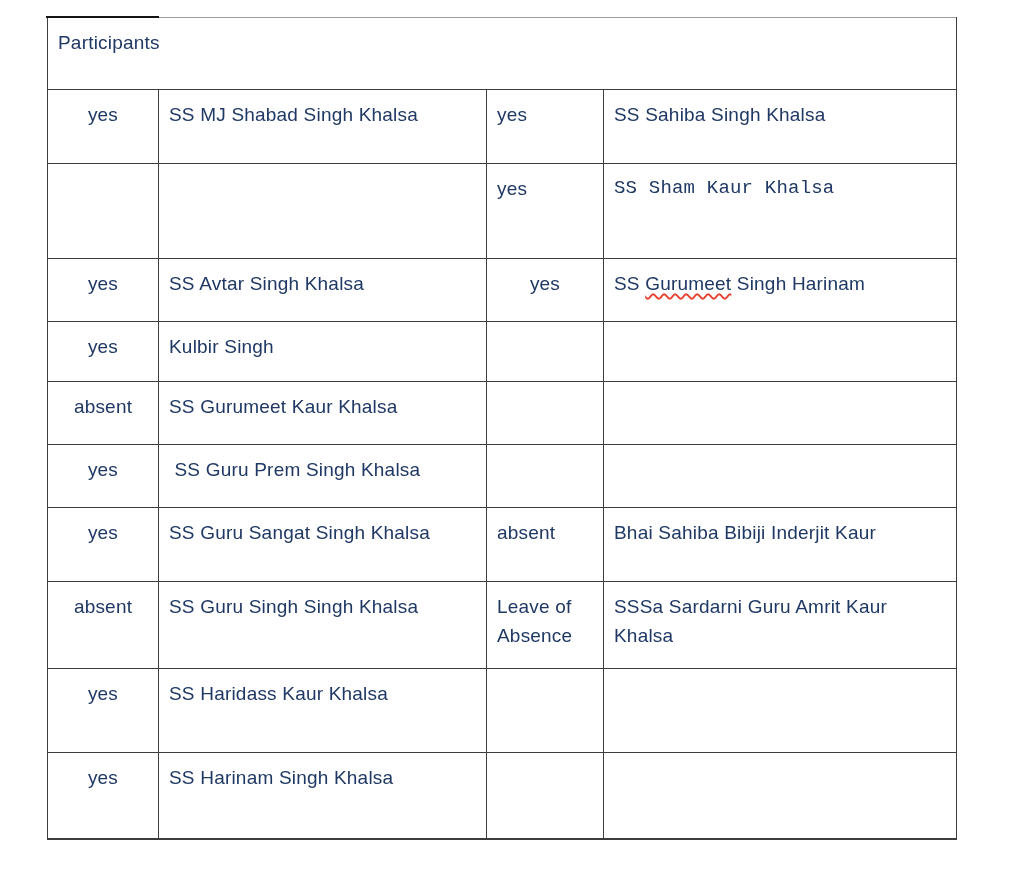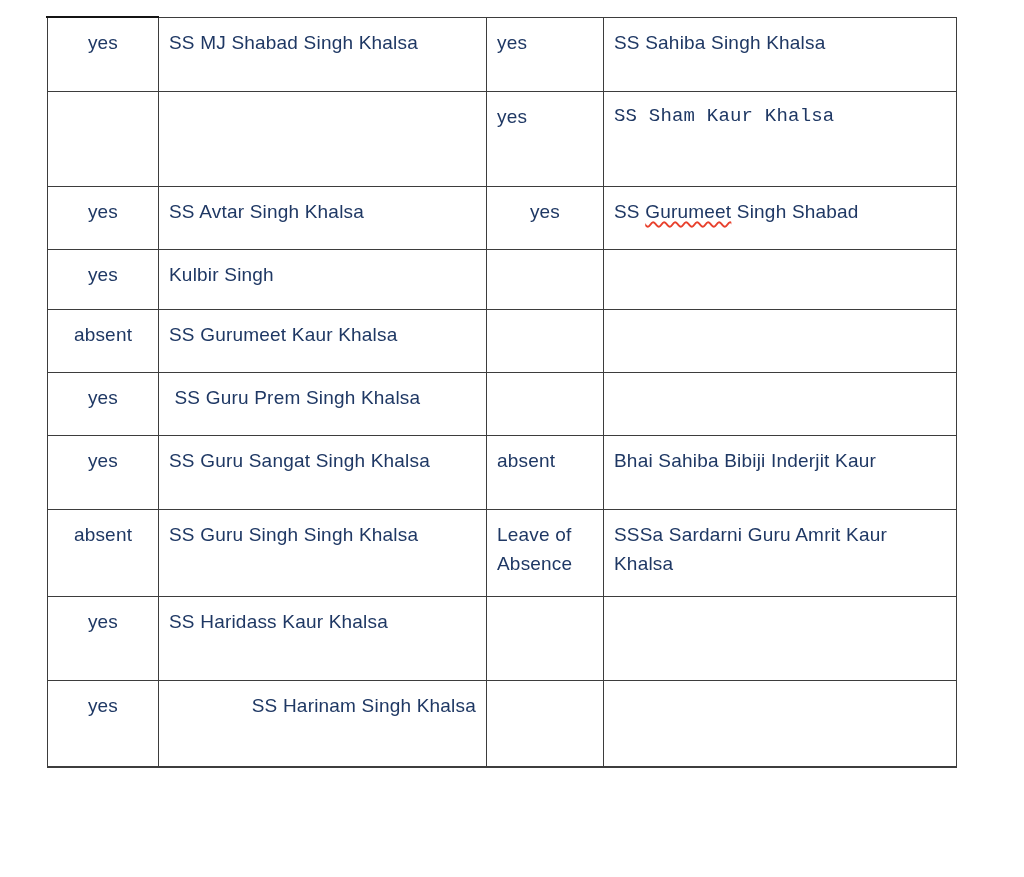--- a/index.html
+++ b/index.html
@@ -70,37 +70,42 @@
 <div class="table-wrap" style="--text: #1f3864; --grid: #3d3d3d; --sel: #4468a8; --squiggle: #e8402c; --top-light: #9b9b9b; --top-dark: #141414;">
   <div class="top-dark-seg"></div>
   <table class="participants">
     <colgroup>
       <col style="width:111px">
       <col style="width:328px">
       <col style="width:117px">
       <col style="width:353px">
     </colgroup>
     <tbody id="table-body">
+      <tr class="header-row">
+        <td colspan="4">
+          <span class="cell-text">Participants</span>
+        </td>
+      </tr>
     <tr style="height: 74px;">
           <td style="text-align: center;"><span class="cell-text">yes</span></td>
           <td style="text-align: left;"><span class="cell-text">SS MJ Shabad Singh Khalsa</span></td>
           <td class="selected" style="text-align: left;"><span class="cell-text">yes</span></td>
           <td style="text-align: left;"><span class="cell-text">SS Sahiba Singh Khalsa</span></td>
         </tr>
         <tr style="height: 95px;">
           <td style="text-align: center;"><span class="cell-text"></span></td>
           <td style="text-align: left;"><span class="cell-text"></span></td>
           <td style="text-align: left;"><span class="cell-text">yes</span></td>
           <td style="text-align: left; font-family: Liberation Mono, monospace;"><span class="cell-text">SS Sham Kaur Khalsa</span></td>
         </tr>
         <tr style="height: 63px;">
           <td style="text-align: center;"><span class="cell-text">yes</span></td>
           <td style="text-align: left;"><span class="cell-text">SS Avtar Singh Khalsa</span></td>
           <td style="text-align: center;"><span class="cell-text">yes</span></td>
-          <td style="text-align: left;"><span class="cell-text"><span>SS </span><span class="misspelled">Gurumeet</span><span> Singh Shabad</span></span></td>
+          <td style="text-align: left;"><span class="cell-text"><span>SS </span><span class="misspelled">Gurumeet</span><span> Singh Harinam</span></span></td>
         </tr>
         <tr style="height: 60px;">
           <td style="text-align: center;"><span class="cell-text">yes</span></td>
           <td style="text-align: left;"><span class="cell-text">Kulbir Singh</span></td>
           <td style="text-align: left;"><span class="cell-text"></span></td>
           <td style="text-align: left;"><span class="cell-text"></span></td>
         </tr>
         <tr style="height: 63px;">
           <td style="text-align: center;"><span class="cell-text">absent</span></td>
           <td style="text-align: left;"><span class="cell-text">SS Gurumeet Kaur Khalsa</span></td>
@@ -126,19 +131,19 @@
           <td style="text-align: left;"><span class="cell-text">SSSa Sardarni Guru Amrit Kaur Khalsa</span></td>
         </tr>
         <tr style="height: 84px;">
           <td style="text-align: center;"><span class="cell-text">yes</span></td>
           <td style="text-align: left;"><span class="cell-text">SS Haridass Kaur Khalsa</span></td>
           <td style="text-align: left;"><span class="cell-text"></span></td>
           <td style="text-align: left;"><span class="cell-text"></span></td>
         </tr>
         <tr style="height: 86px;">
           <td style="text-align: center;"><span class="cell-text">yes</span></td>
-          <td style="text-align: right;"><span class="cell-text">SS Harinam Singh Khalsa</span></td>
+          <td style="text-align: left;"><span class="cell-text">SS Harinam Singh Khalsa</span></td>
           <td style="text-align: left;"><span class="cell-text"></span></td>
           <td style="text-align: left;"><span class="cell-text"></span></td>
         </tr>
       </tbody>
   </table>
 </div>
 
 </body></html>

